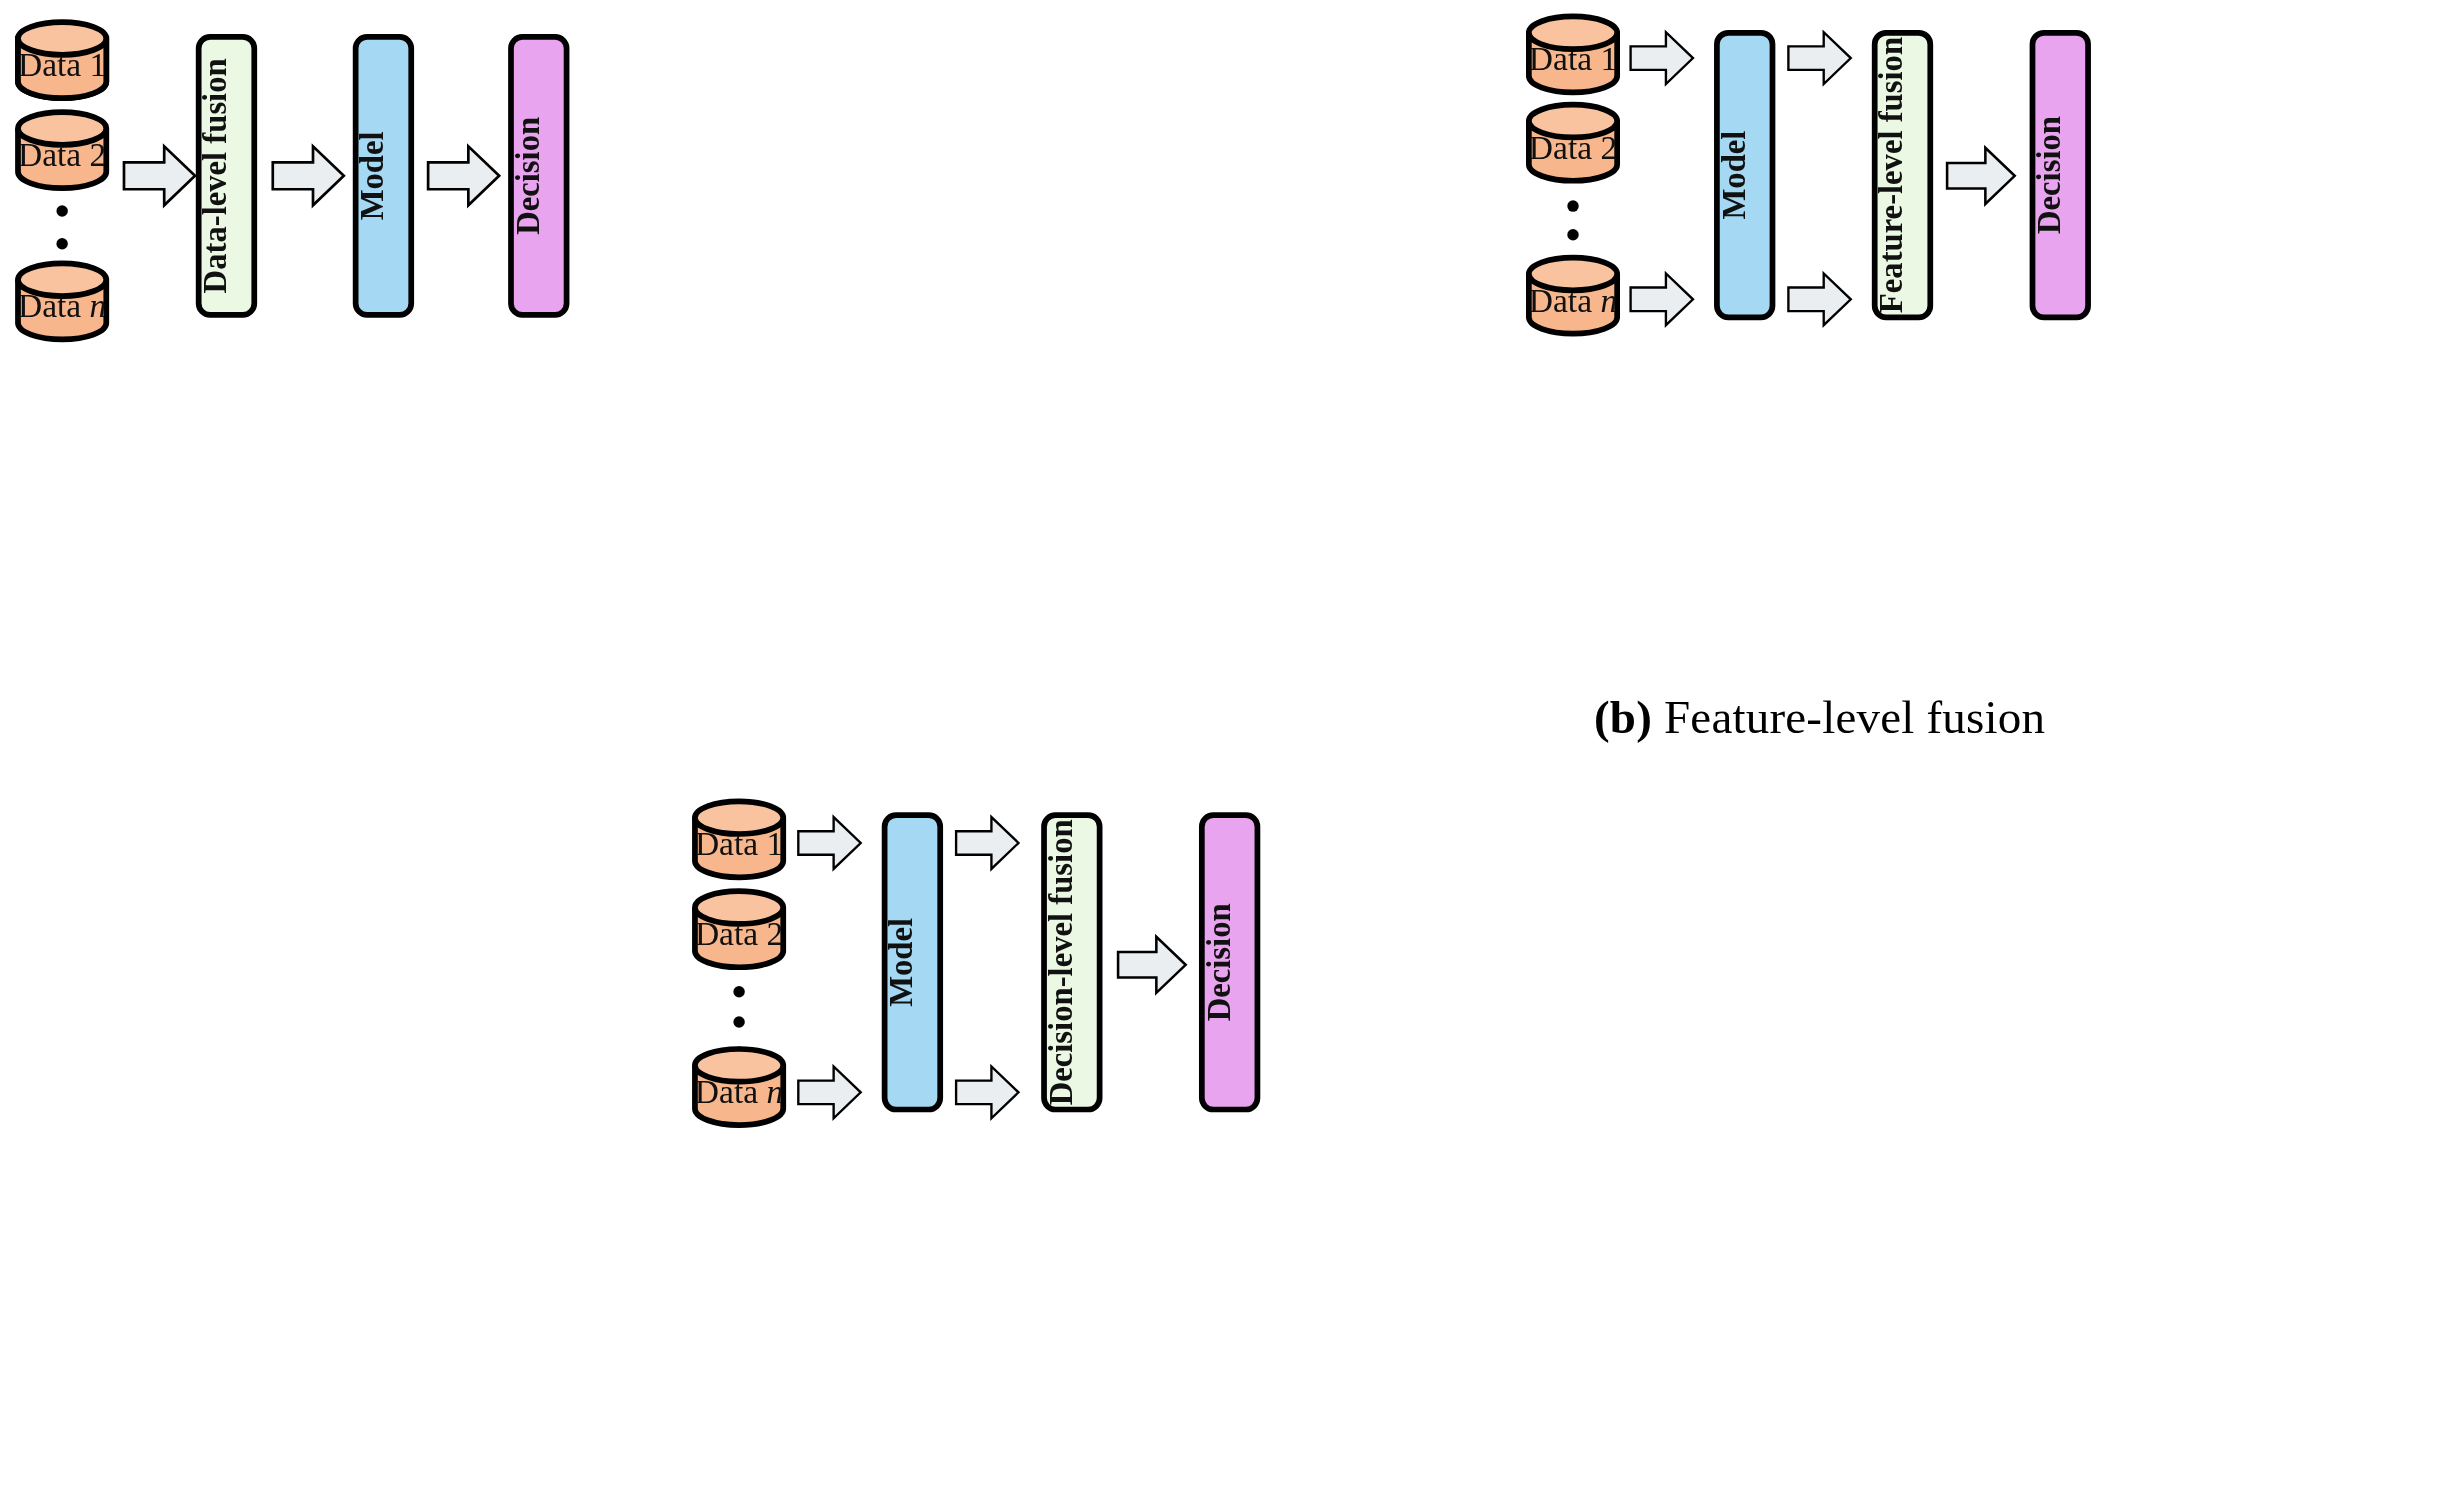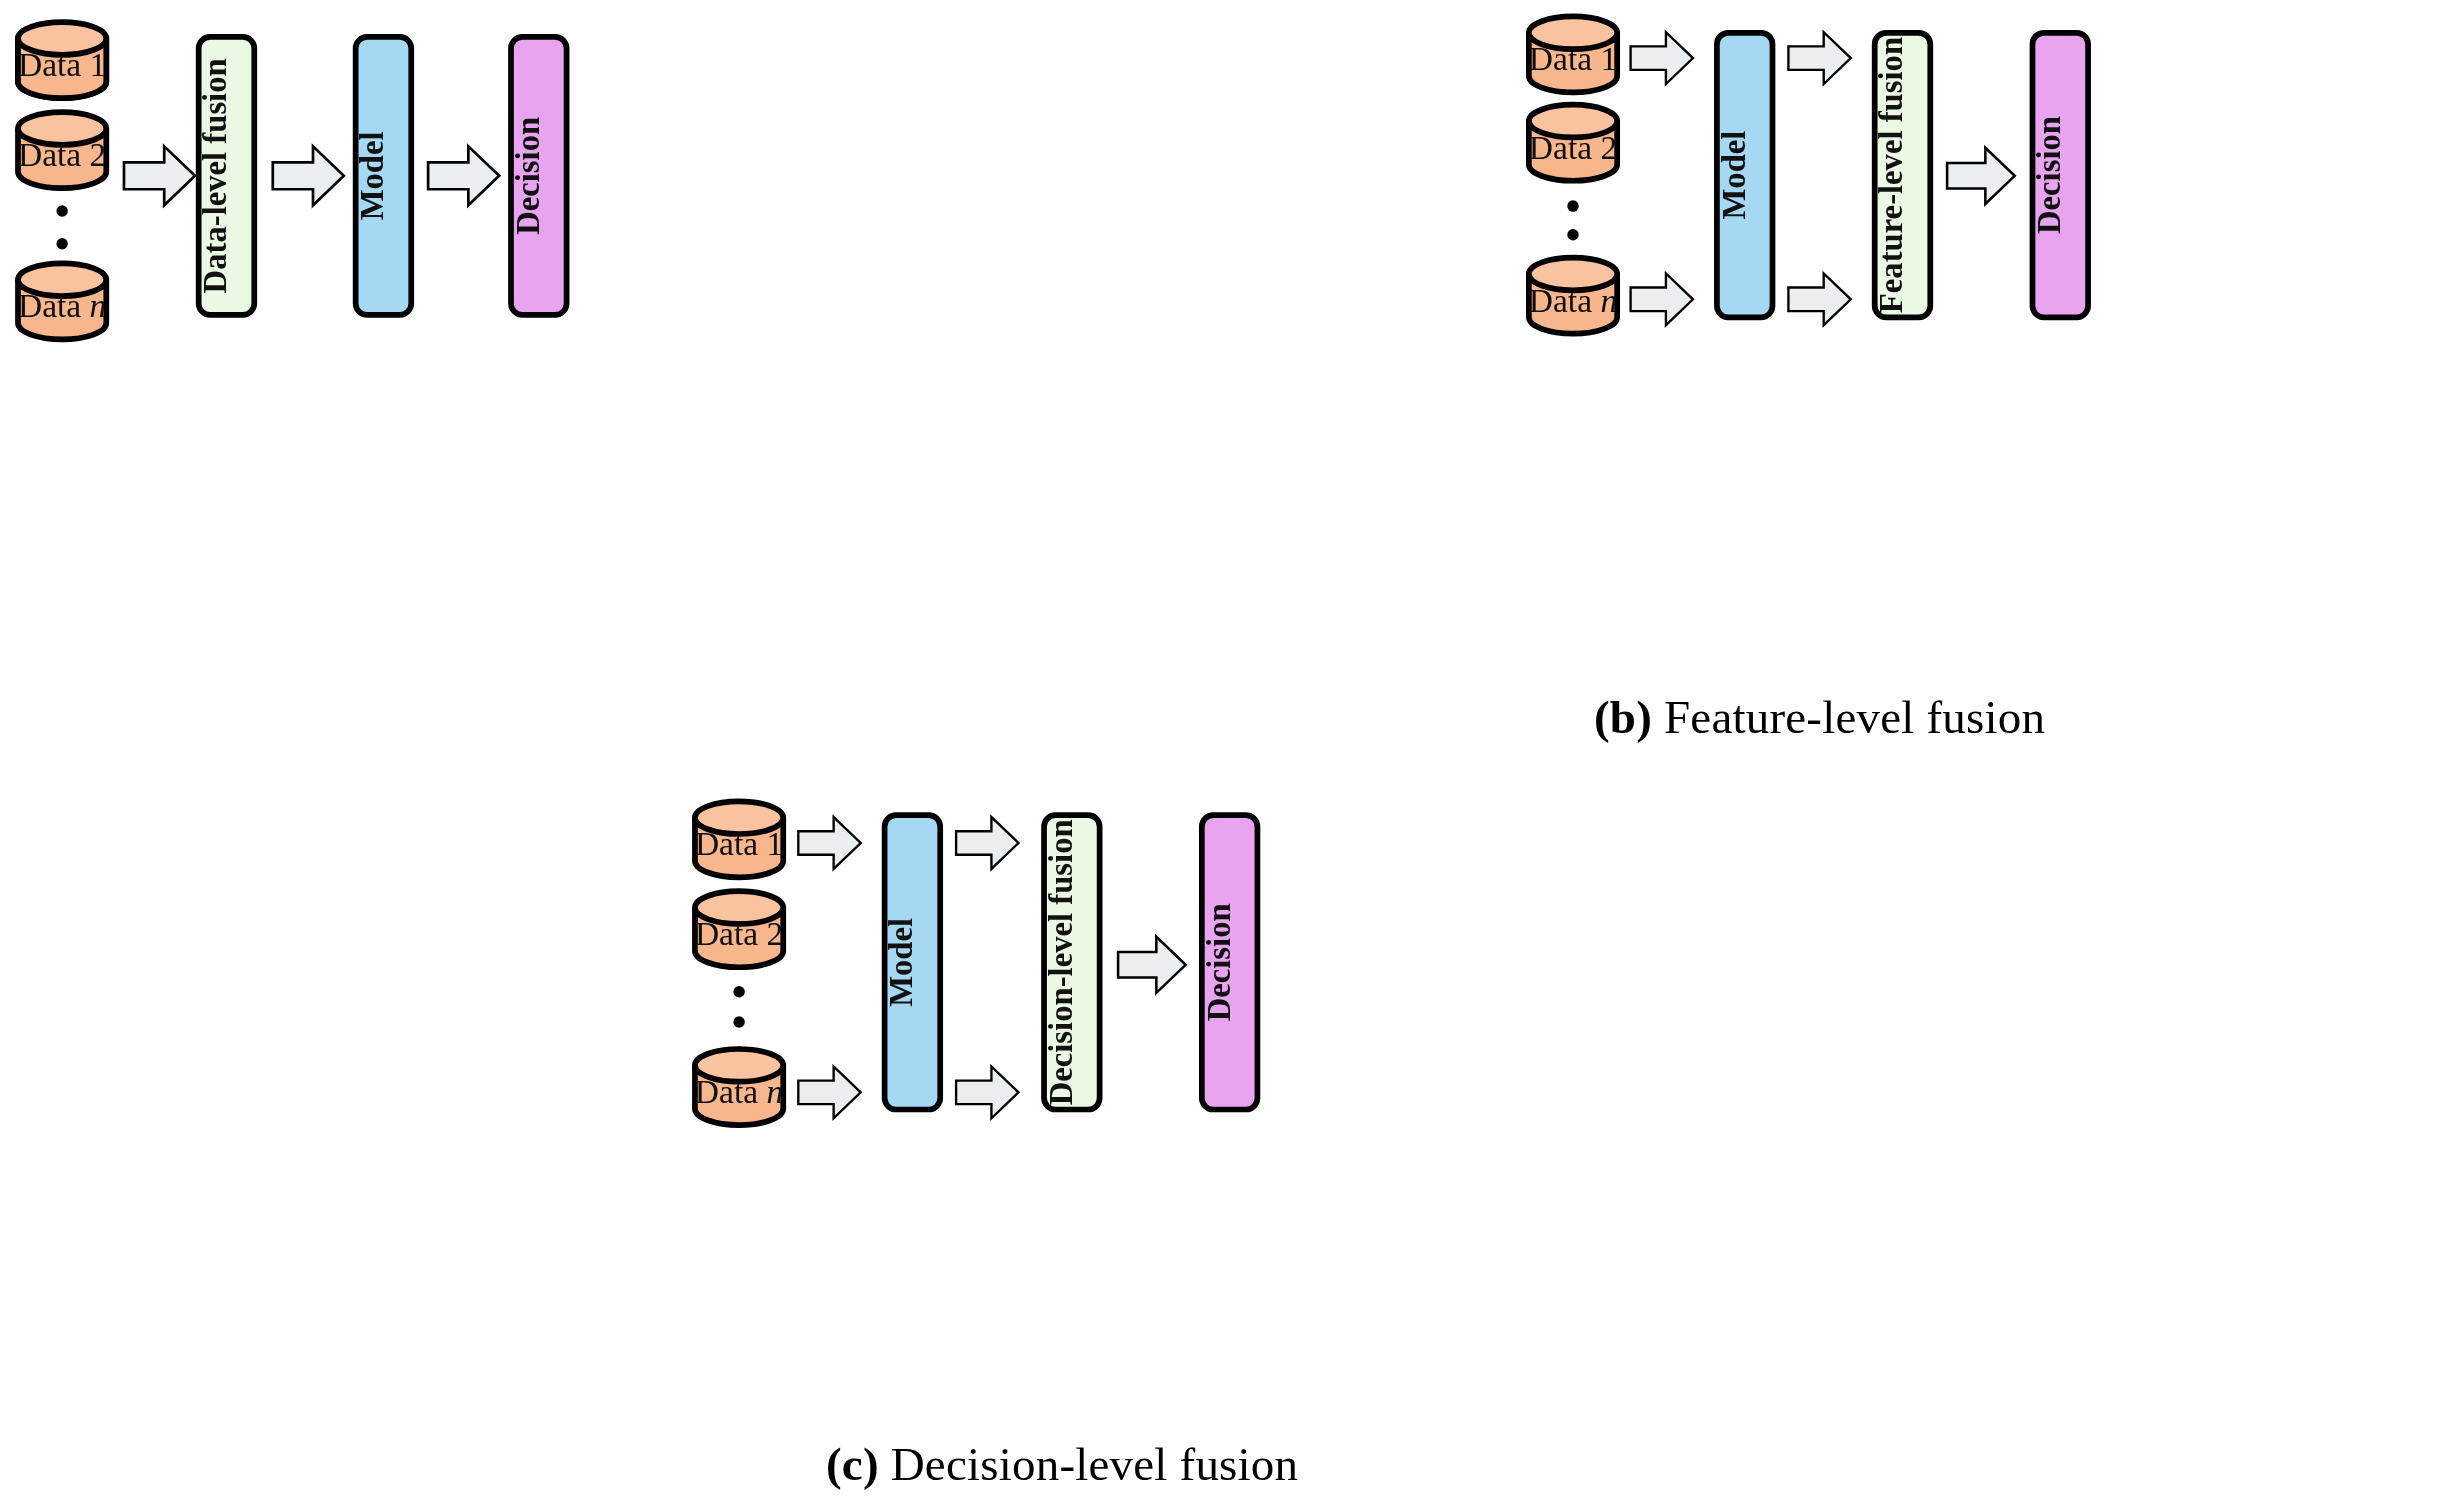--- a/index.html
+++ b/index.html
@@ -242,16 +242,15 @@
     <g>
       <rect x="640" y="42" width="68" height="360" rx="14" ry="14" fill="#e9a4ef" stroke="#000000" stroke-width="7"></rect>
       <text x="674" y="222" text-anchor="middle" transform="rotate(-90 674 222)" font-family="Liberation Serif, DejaVu Serif, serif" font-size="40" font-weight="bold" fill="#111111">Decision</text>
     </g>
   </g>
 </svg>
 
 
 <div class="cap" id="cap-b"><span class="lbl">(b)</span><span> Feature-level fusion</span></div>
 
-<div class="cap" id="cap-c"><span class="lbl">(c)</span><span> Decision-level fusion</span></div>
 
 </div>
 
 
 </body></html>

